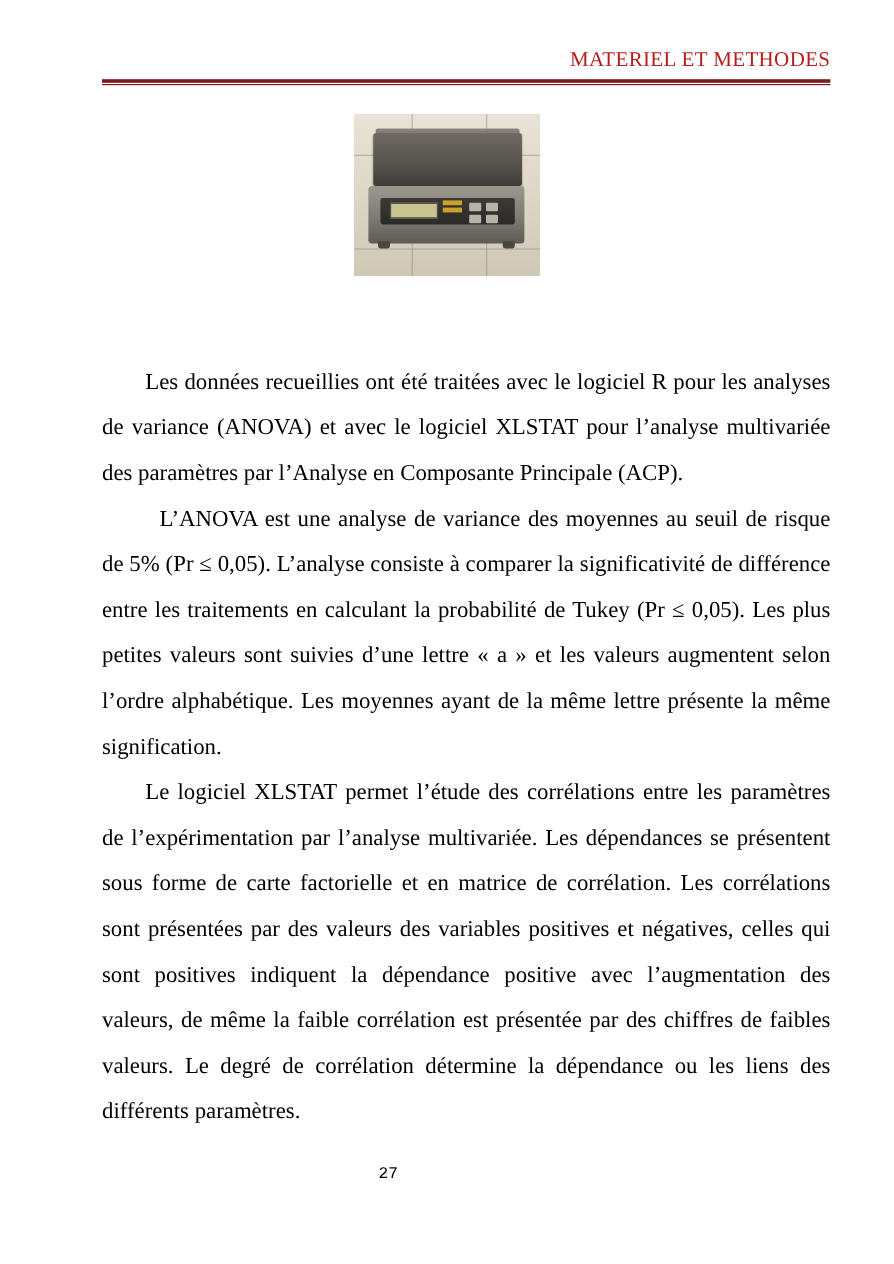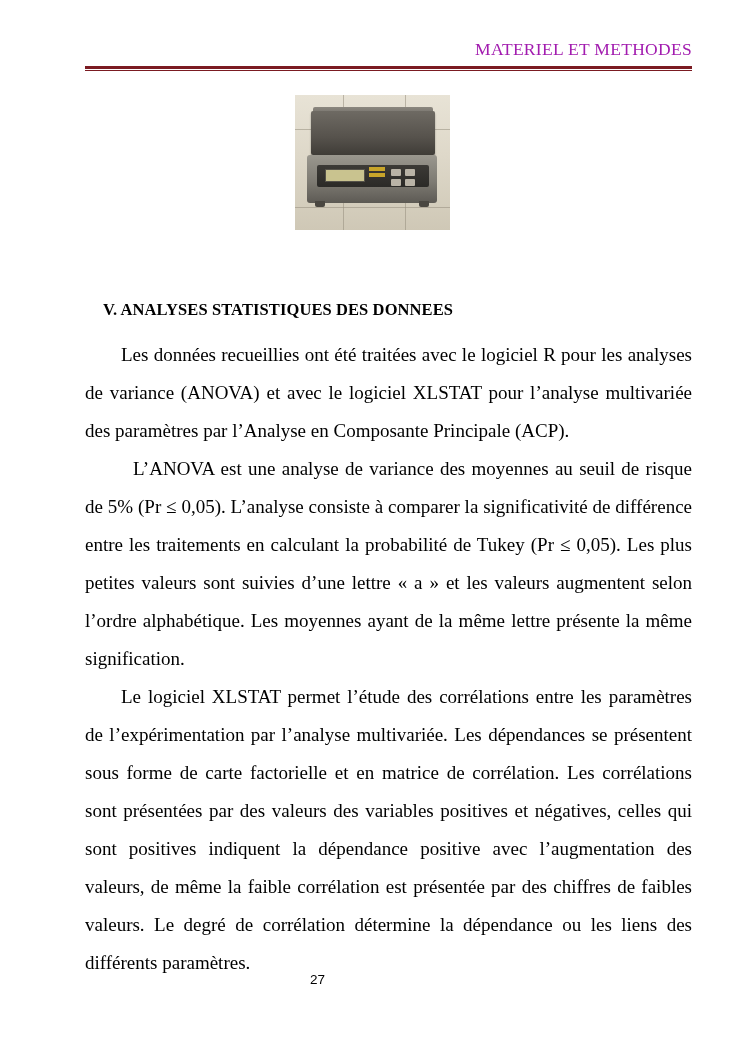--- a/index.html
+++ b/index.html
@@ -27,21 +27,21 @@
     position: absolute;
     top: 40px;
     left: 85px;
     width: 607px;
     text-align: right;
   }
   .header-title {
     font-family: "Liberation Serif", serif;
     font-size: 17.5px;
     letter-spacing: 0.3px;
-    color: #a21caf;
+    color: #b91c1c;
     line-height: 1.1;
   }
   .header-rule-wrap {
     position: absolute;
     top: 66px;
     left: 85px;
     width: 607px;
   }
   .header-rule-thick {
     height: 3px;
@@ -189,23 +189,24 @@
     text-indent: 48px;
   }
 
   
   .page-number {
     position: absolute;
     top: 972px;
     left: 0;
     width: 635px;
     text-align: center;
-    font-family: Liberation Sans, sans-serif;
+    font-family: Liberation Mono, monospace;
     font-size: 13.5px;
     color: #000;
+    padding-left: 6px;
   }
 </style>
 </head>
 <body>
 
 <div class="page">
 
   <div class="header">
     <div class="header-title">MATERIEL ET METHODES</div>
   </div>
@@ -233,21 +234,20 @@
       <div class="scale-btn" style="left:110px;top:74px;"></div>
       <div class="scale-btn" style="left:96px;top:84px;"></div>
       <div class="scale-btn" style="left:110px;top:84px;"></div>
       <div class="scale-foot" style="left:20px;top:106px;"></div>
       <div class="scale-foot" style="left:124px;top:106px;"></div>
     </div>
   </div>
 
 
   <div class="content">
-    <h2 class="section-title">V. ANALYSES  STATISTIQUES DES DONNEES</h2>
     <p class="para">Les données recueillies ont été traitées avec le logiciel R pour les analyses de variance (ANOVA) et avec le logiciel XLSTAT pour l’analyse multivariée des paramètres par l’Analyse en Composante Principale (ACP).</p>
     <p class="para wide-indent">L’ANOVA est une analyse de variance des moyennes au seuil de risque de 5% (Pr ≤ 0,05). L’analyse consiste à comparer la significativité de différence entre les traitements en calculant la probabilité de Tukey (Pr  ≤ 0,05). Les plus petites valeurs sont suivies d’une lettre « a » et les valeurs augmentent selon l’ordre alphabétique. Les moyennes ayant de la même lettre présente la même signification.</p>
     <p class="para">Le logiciel XLSTAT permet l’étude des corrélations entre les paramètres de l’expérimentation par l’analyse multivariée. Les dépendances se présentent sous forme de carte factorielle et en matrice de corrélation. Les corrélations sont présentées par des valeurs des variables positives et négatives, celles qui sont positives indiquent la dépendance positive avec l’augmentation des valeurs, de même la faible corrélation est présentée par des chiffres de faibles valeurs. Le degré de corrélation détermine la dépendance ou les liens des différents paramètres.</p>
   </div>
 
   <div class="page-number">27</div>
 
 </div>
 
 </body></html>

